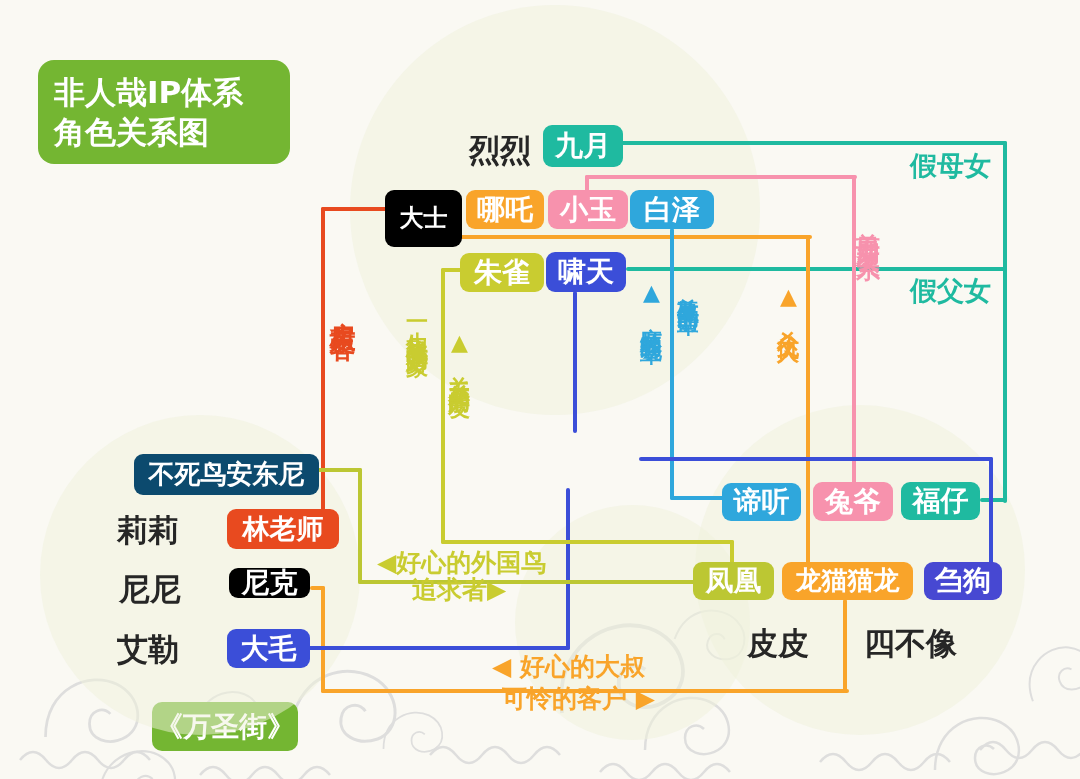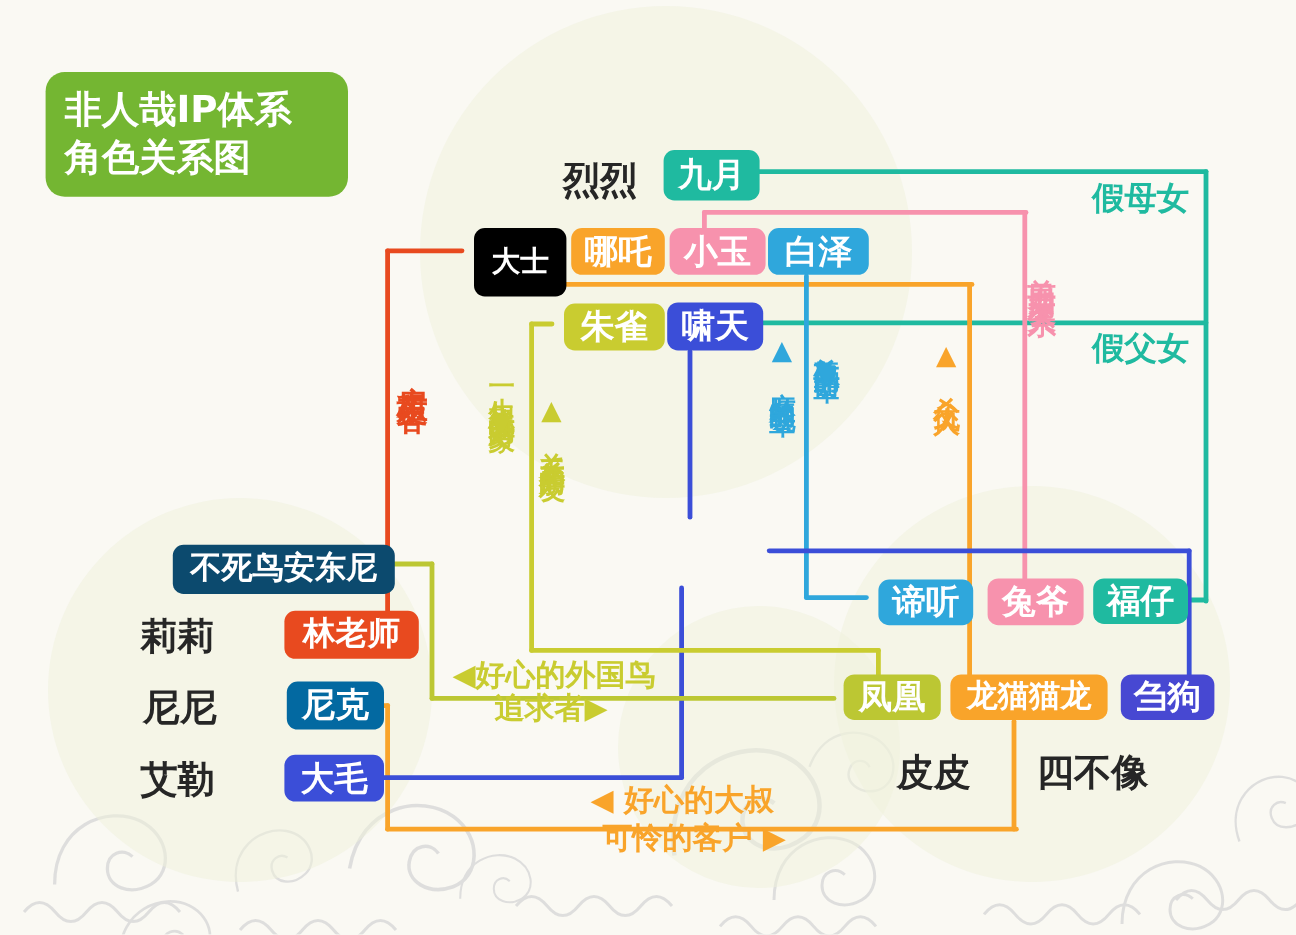--- a/index.html
+++ b/index.html
@@ -10,21 +10,21 @@
   #canvas{
     position:relative;width:1080px;height:779px;
     background:#faf9f3;overflow:hidden;
   }
   .bg-circle{position:absolute;border-radius:50%;background:#eff2dc;opacity:.5;}
   #waves{position:absolute;left:0;top:0;width:1080px;height:779px;pointer-events:none;}
   .line{position:absolute;border-radius:2px;}
   .node{
     position:absolute;display:flex;align-items:center;justify-content:center;
     color:#fff;font-weight:bold;border-radius:9px;text-align:left;
-    line-height:1.2;white-space:pre-line;box-sizing:border-box;margin-left:10px;
+    line-height:1.2;white-space:pre-line;box-sizing:border-box;
   }
   .plain-name{position:absolute;color:#262626;font-weight:bold;white-space:nowrap;}
   .rel-label{position:absolute;font-weight:bold;white-space:nowrap;line-height:1;}
   .rel-label.vertical{writing-mode:vertical-rl;text-orientation:upright;letter-spacing:4px;}
   .work-box{
     position:absolute;background:#74b632;color:#fff;font-weight:bold;
     display:flex;align-items:center;justify-content:center;border-radius:10px;
   }
   #wb-frz{left:474px;top:26px;width:143px;height:45px;font-size:28px;}
   #wb-wsj{left:152px;top:702px;width:146px;height:49px;font-size:28px;}
@@ -65,20 +65,21 @@
     <use href="#wave" transform="translate(600,762)"></use>
     <use href="#wave" transform="translate(820,752)"></use>
     <use href="#wave" transform="translate(980,740)"></use>
   </svg>
 
   <div id="title-box">
     <div>非人哉IP体系</div>
     <div>角色关系图</div>
   </div>
 
+  <div class="work-box" id="wb-wsj">《万圣街》</div>
 
 <div class="bg-circle" style="left: 350px; top: 5px; width: 410px; height: 410px;"></div>
     <div class="bg-circle" style="left: 40px; top: 415px; width: 320px; height: 320px;"></div>
     <div class="bg-circle" style="left: 695px; top: 405px; width: 330px; height: 330px;"></div>
     <div class="bg-circle" style="left: 515px; top: 505px; width: 235px; height: 235px;"></div>
     <div class="line" style="left: 621px; top: 141px; width: 386px; height: 4px; background: rgb(31, 186, 160);"></div>
     <div class="line" style="left: 1003px; top: 141px; width: 4px; height: 362px; background: rgb(31, 186, 160);"></div>
     <div class="line" style="left: 626px; top: 267px; width: 381px; height: 4px; background: rgb(31, 186, 160);"></div>
     <div class="line" style="left: 980px; top: 498px; width: 27px; height: 4px; background: rgb(31, 186, 160);"></div>
     <div class="line" style="left: 585px; top: 175px; width: 4px; height: 18px; background: rgb(247, 146, 173);"></div>
@@ -112,21 +113,21 @@
     <div class="node" style="left: 466px; top: 190px; width: 78px; height: 39px; font-size: 28px; background: rgb(249, 164, 42);">哪吒</div>
     <div class="node" style="left: 548px; top: 190px; width: 80px; height: 39px; font-size: 28px; background: rgb(247, 146, 173);">小玉</div>
     <div class="node" style="left: 630px; top: 190px; width: 84px; height: 39px; font-size: 28px; background: rgb(47, 167, 220);">白泽</div>
     <div class="node" style="left: 460px; top: 253px; width: 84px; height: 39px; font-size: 28px; background: rgb(201, 204, 48);">朱雀</div>
     <div class="node" style="left: 546px; top: 252px; width: 80px; height: 40px; font-size: 28px; background: rgb(59, 78, 216);">啸天</div>
     <div class="node" style="left: 722px; top: 483px; width: 79px; height: 38px; font-size: 28px; background: rgb(47, 167, 220);">谛听</div>
     <div class="node" style="left: 813px; top: 482px; width: 80px; height: 39px; font-size: 28px; background: rgb(247, 146, 173);">兔爷</div>
     <div class="node" style="left: 901px; top: 482px; width: 79px; height: 38px; font-size: 28px; background: rgb(31, 186, 160);">福仔</div>
     <div class="node" style="left: 134px; top: 454px; width: 185px; height: 41px; font-size: 26px; background: #0c4a6e;">不死鸟安东尼</div>
     <div class="node" style="left: 227px; top: 509px; width: 112px; height: 40px; font-size: 27px; background: rgb(232, 74, 31);">林老师</div>
-    <div class="node" style="left: 229px; top: 568px; width: 81px; height: 40px; font-size: 28px; background: #0369a1;">尼克</div>
+    <div class="node" style="left: 229px; top: 568px; width: 81px; height: 30px; font-size: 28px; background: #000000;">尼克</div>
     <div class="node" style="left: 227px; top: 629px; width: 83px; height: 39px; font-size: 28px; background: rgb(59, 78, 216);">大毛</div>
     <div class="node" style="left: 693px; top: 562px; width: 81px; height: 38px; font-size: 28px; background: rgb(188, 199, 51);">凤凰</div>
     <div class="node" style="left: 782px; top: 562px; width: 131px; height: 38px; font-size: 26px; background: rgb(249, 164, 42);">龙猫猫龙</div>
     <div class="node" style="left: 924px; top: 562px; width: 78px; height: 38px; font-size: 28px; background: rgb(71, 72, 210);">刍狗</div>
     <div class="plain-name" style="left: 469px; top: 130px; font-size: 31px;">烈烈</div>
     <div class="plain-name" style="left: 117px; top: 510px; font-size: 31px;">莉莉</div>
     <div class="plain-name" style="left: 119px; top: 569px; font-size: 31px;">尼尼</div>
     <div class="plain-name" style="left: 117px; top: 629px; font-size: 31px;">艾勒</div>
     <div class="plain-name" style="left: 747px; top: 623px; font-size: 31px;">皮皮</div>
     <div class="plain-name" style="left: 864px; top: 623px; font-size: 31px;">四不像</div>

